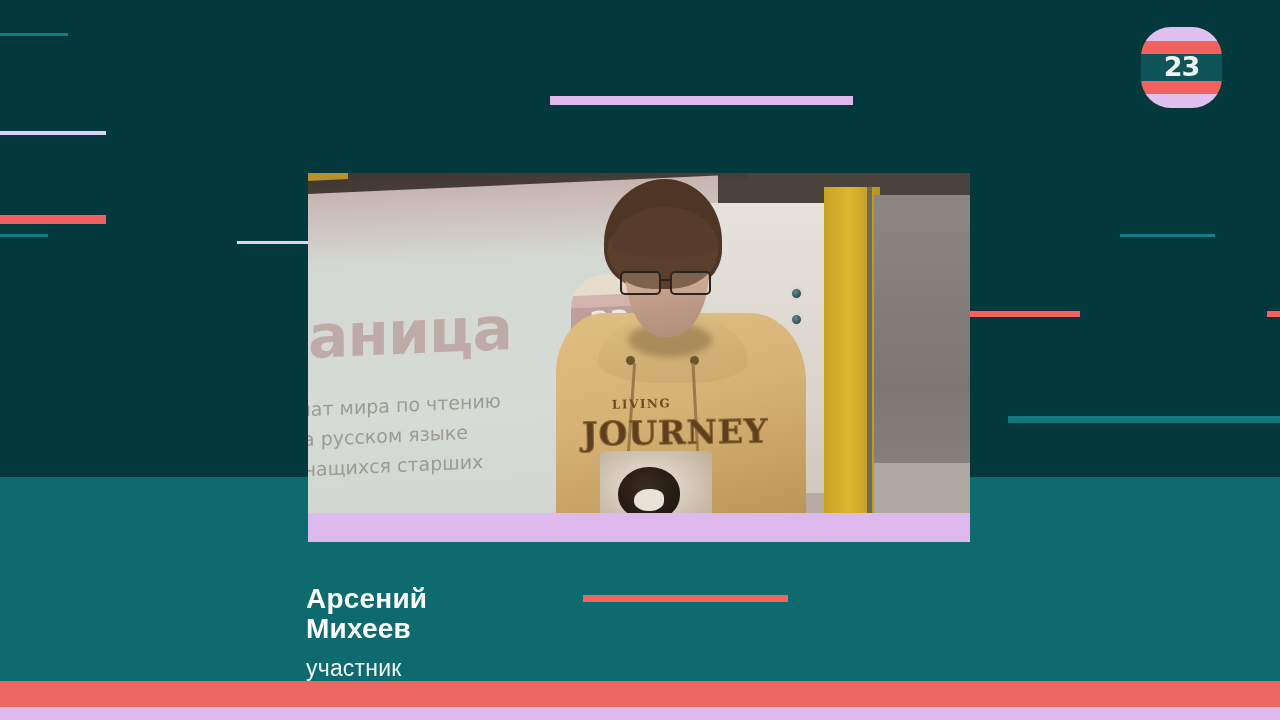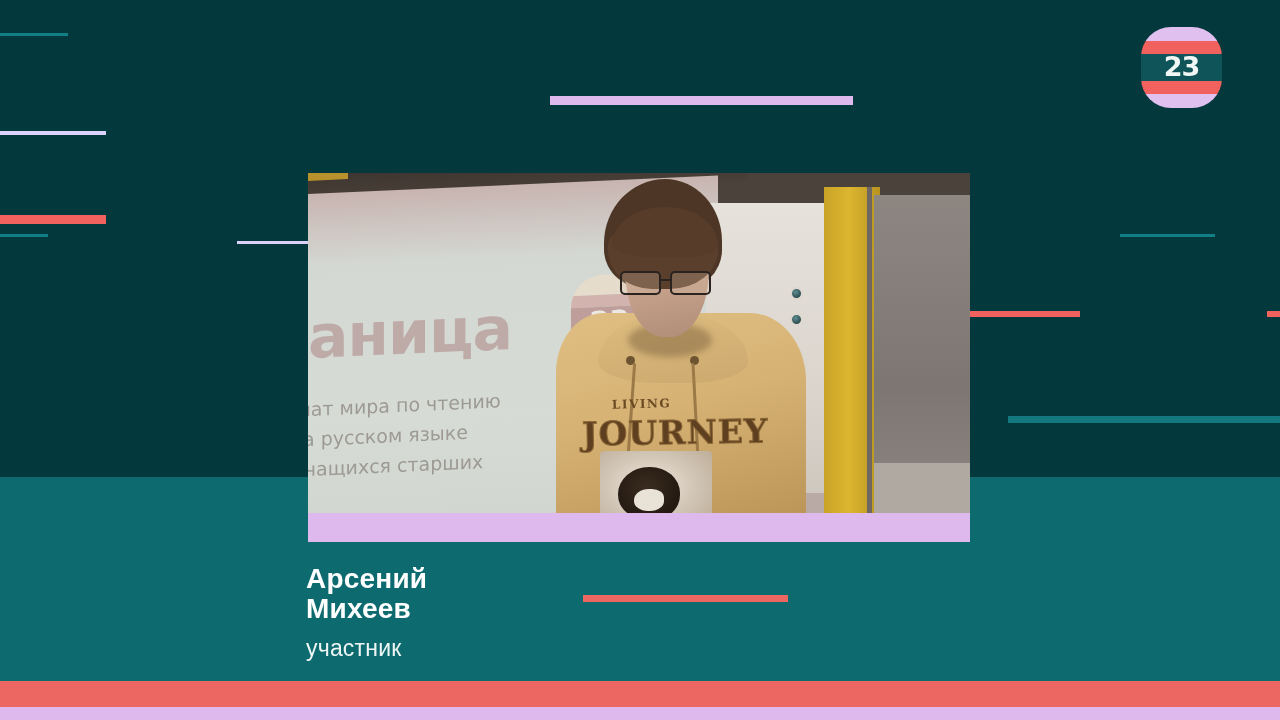--- a/index.html
+++ b/index.html
@@ -266,21 +266,21 @@
     border-radius: 50% 40% 46% 46%;
   }
 
   
   .photo-bar {
     position: absolute; left: 308px; top: 513px; width: 662px; height: 29px;
     background: #ddb9ee;
   }
 
   
-  .caption { position: absolute; left: 306px; top: 564px; }
+  .caption { position: absolute; left: 306px; top: 584px; }
   .caption-name {
     color: #ffffff;
     font-family: "Liberation Sans", sans-serif;
     font-weight: 700;
     font-size: 28px;
     line-height: 30px;
     letter-spacing: .2px;
   }
   .caption-role {
     margin-top: 11px;

